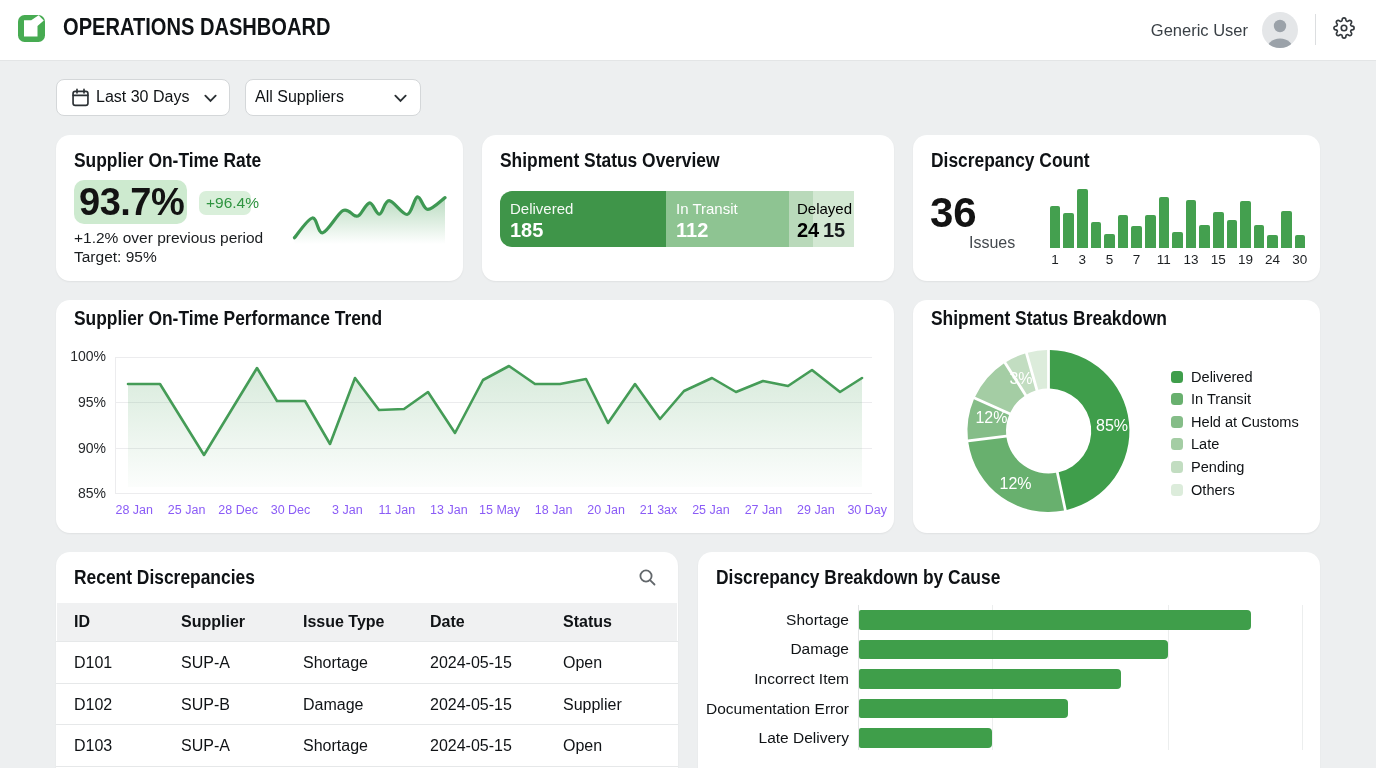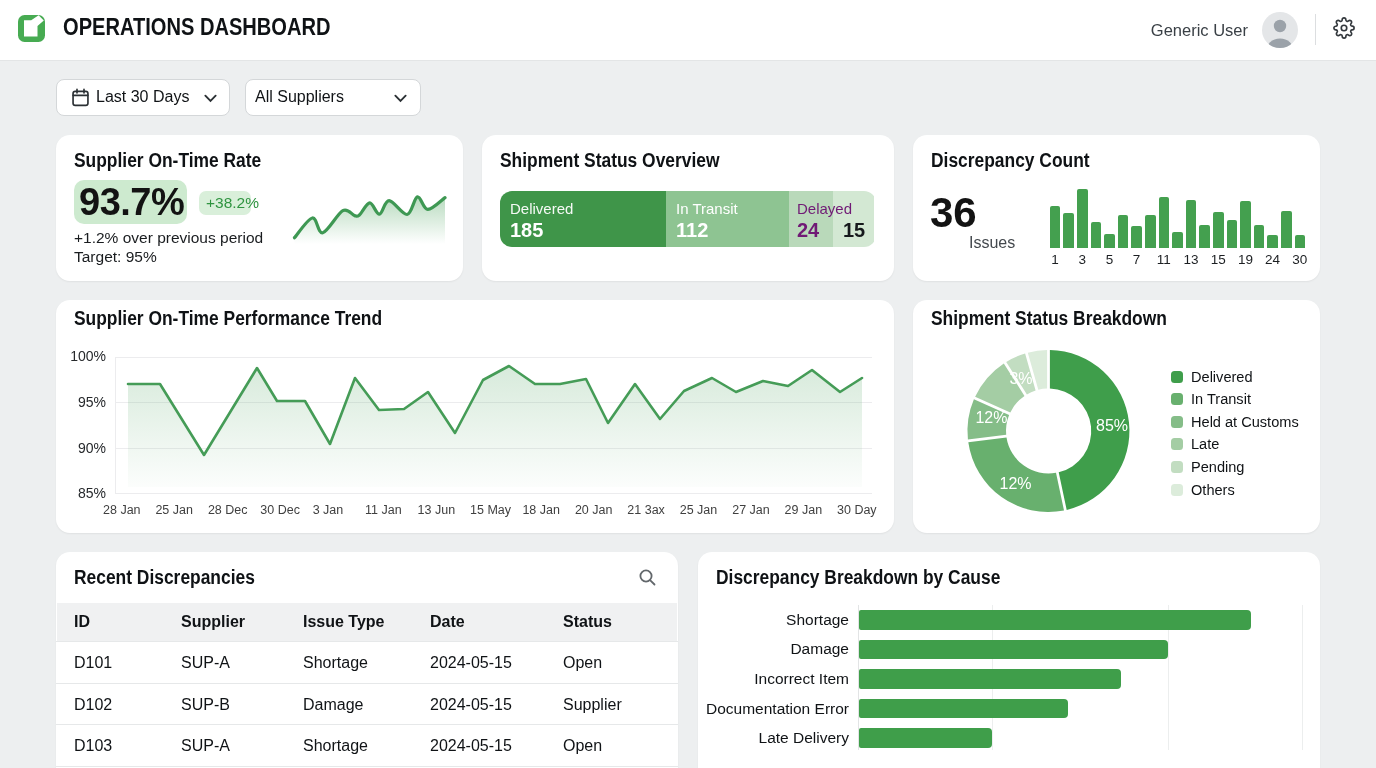--- a/index.html
+++ b/index.html
@@ -8,21 +8,21 @@
 .card{position:absolute;background:#fff;border-radius:14px;box-shadow:0 1px 2px rgba(0,0,0,.06)}
 .ctitle{position:absolute;font-size:20px;font-weight:bold;color:#0f1215;transform:scaleX(.87);transform-origin:0 0;white-space:nowrap}
 .header{position:absolute;left:0;top:0;width:1376px;height:61px;background:#fff;border-bottom:1px solid #e3e5e6}
 .h1{position:absolute;left:63px;top:14.5px;font-size:24.5px;font-weight:bold;color:#0f1215;line-height:1;transform:scaleX(.82);transform-origin:0 0}
 .guser{position:absolute;right:128px;top:21px;font-size:16.5px;color:#3a4046}
 .avatar{position:absolute;left:1262px;top:12px;width:36px;height:36px;border-radius:50%;background:#e4e6e8;overflow:hidden}
 .hdiv{position:absolute;left:1315px;top:14px;width:1px;height:31px;background:#dcdee0}
 .sel{position:absolute;top:79px;height:37px;background:#fff;border:1px solid #d4d7d9;border-radius:8px}
 .seltxt{position:absolute;top:88px;font-size:16px;color:#101316}
 .grid{position:absolute;background:#ececee}
-.xlab{position:absolute;font-size:12.5px;color:#404040;text-align:left;width:50px}
+.xlab{position:absolute;font-size:12.5px;color:#8b5cf6;text-align:right;width:50px}
 .ylab{position:absolute;font-size:14px;color:#26292c;text-align:right;width:38px;line-height:14px}
 .leg{position:absolute;left:1171px;height:12px}
 .legsq{position:absolute;left:0;top:0;width:12px;height:12px;border-radius:3.5px}
 .legtx{position:absolute;left:20px;top:-3px;font-size:15.5px;color:#101316;white-space:nowrap;transform:scaleX(.94);transform-origin:0 0}
 .th{position:absolute;font-size:16px;font-weight:bold;color:#101316}
 .td{position:absolute;font-size:16px;color:#101316}
 .rowline{position:absolute;left:56px;width:622px;height:1px;background:#e6e8e9}
 .blab{position:absolute;font-size:15.5px;color:#101316;text-align:right;width:150px}
 .hbar{position:absolute;left:858.5px;height:19.5px;background:#3f9e4a;border-radius:2px 4px 4px 2px}
 .mbar{position:absolute;width:10.5px;background:#44a04f;border-radius:2px 2px 0 0}
@@ -63,21 +63,21 @@
 <div class="seltxt" style="left:255px">All Suppliers</div>
 <svg class="abs" style="left:393px;top:91px" width="15" height="14" viewBox="0 0 16 14" fill="none" stroke="#2b3034" stroke-width="2" stroke-linecap="round">
     <path d="M2.5 4.5 L8 10 L13.5 4.5"></path>
   </svg>
 
 <div class="card" style="left:56px;top:135px;width:407px;height:146px"></div>
 <div class="ctitle" style="left:74px;top:149px">Supplier On-Time Rate</div>
 <div class="abs" style="left:74px;top:180px;width:113px;height:44px;background:#cdeacf;border-radius:10px"></div>
 <div class="abs" style="left:79px;top:181px;font-size:38px;font-weight:bold;color:#131313;letter-spacing:-.5px">93.7%</div>
 <div class="abs" style="left:199px;top:191px;width:52px;height:24px;background:#d9efda;border-radius:7px"></div>
-<div class="abs" style="left:206px;top:194px;font-size:15.5px;color:#2f9440">+38.2%</div>
+<div class="abs" style="left:206px;top:194px;font-size:15.5px;color:#2f9440">+96.4%</div>
 <div class="abs" style="left:74px;top:229px;font-size:15.5px;color:#191c1f">+1.2% over previous period</div>
 <div class="abs" style="left:74px;top:248px;font-size:15.5px;color:#191c1f">Target: 95%</div>
 <svg class="abs" style="left:292px;top:192px" width="155" height="52" viewBox="0 0 155 52">
  <defs>
       <linearGradient id="sg" x1="0" y1="0" x2="0" y2="1">
   <stop offset="0" stop-color="#57a967" stop-opacity=".42"></stop>
         <stop offset="1" stop-color="#57a967" stop-opacity="0"></stop>
  </linearGradient>
     </defs>
  <path d="M2.5 45.7 C5.5 42.4 15.7 26.8 20.4 26.0 C25.1 25.2 25.7 42.0 30.8 40.8 C35.9 39.6 45.5 21.6 50.8 18.7 C56.1 15.8 59.8 22.9 62.6 23.6 C65.4 24.3 64.9 25.0 67.4 22.9 C69.9 20.8 74.5 11.0 77.8 10.9 C81.1 10.8 84.2 22.6 87.4 22.2 C90.6 21.8 92.5 8.6 97.1 8.7 C101.7 8.8 110.4 23.1 115.1 22.5 C119.8 21.9 122.0 5.8 125.4 4.9 C128.9 4.0 131.2 17.3 135.8 17.4 C140.4 17.5 150.1 7.6 153.0 5.6 L153 52 L2.5 52 Z" fill="url(#sg)"></path>
@@ -88,21 +88,21 @@
 <div class="ctitle" style="left:500px;top:149px">Shipment Status Overview</div>
 <div class="abs" style="left:500px;top:191px;width:376px;height:56px;border-radius:12px;overflow:hidden;display:flex">
  <div style="width:166px;background:#3f9549;color:#fff;padding:9px 0 0 10px">
   <div style="font-size:15px;opacity:.95">Delivered</div>
       <div style="font-size:20px;font-weight:bold;margin-top:2px">185</div>
     </div>
  <div style="width:123px;background:#8ec492;color:#fff;padding:9px 0 0 10px">
   <div style="font-size:15px">In Transit</div>
       <div style="font-size:20px;font-weight:bold;margin-top:2px">112</div>
     </div>
- <div style="width:44px;background:#b9d9ba;color:#701a75;padding:9px 0 8px 8px;white-space:nowrap;overflow:visible;z-index:2">
+ <div style="width:24px;background:#b9d9ba;color:#000000;padding:9px 0 8px 8px;white-space:nowrap;overflow:visible;z-index:2">
   <div style="font-size:15px">Delayed</div>
       <div style="font-size:20px;font-weight:bold;margin-top:2px">24</div>
     </div>
  <div style="width:41px;background:#d3e8d3;color:#16191c;padding:9px 0 0 10px">
   <div style="font-size:15px">&nbsp;</div>
       <div style="font-size:20px;font-weight:bold;margin-top:2px">15</div>
     </div>
 </div>
 
 <div class="card" style="left:913px;top:135px;width:407px;height:146px"></div>
@@ -159,21 +159,21 @@
     </defs>
 <path d="M 18 44 L 50 44 L 94 115 L 147 28 L 167 61 L 195 61 L 220 104 L 245 38 L 269 70 L 294 69 L 318 52 L 345 93 L 373 40 L 399 26 L 425 44 L 450 44 L 476 39 L 498 83 L 525 44 L 550 79 L 574 51 L 602 38 L 626 52 L 653 41 L 678 46 L 702 30 L 730 52 L 752 38 L 752 147 L 18 147 Z" fill="url(#tg)"></path>
 <polyline points="18,44 50,44 94,115 147,28 167,61 195,61 220,104 245,38 269,70 294,69 318,52 345,93 373,40 399,26 425,44 450,44 476,39 498,83 525,44 550,79 574,51 602,38 626,52 653,41 678,46 702,30 730,52 752,38" fill="none" stroke="#459c57" stroke-width="2.6" stroke-linejoin="round" stroke-linecap="round"></polyline>
 </svg>
 <div class="xlab" style="left:103.0px;top:503px">28 Jan</div>
 <div class="xlab" style="left:155.4px;top:503px">25 Jan</div>
 <div class="xlab" style="left:207.9px;top:503px">28 Dec</div>
 <div class="xlab" style="left:260.3px;top:503px">30 Dec</div>
 <div class="xlab" style="left:312.7px;top:503px">3 Jan</div>
 <div class="xlab" style="left:365.1px;top:503px">11 Jan</div>
-<div class="xlab" style="left:417.6px;top:503px">13 Jun</div>
+<div class="xlab" style="left:417.6px;top:503px">13 Jan</div>
 <div class="xlab" style="left:470.0px;top:503px">15 May</div>
 <div class="xlab" style="left:522.4px;top:503px">18 Jan</div>
 <div class="xlab" style="left:574.9px;top:503px">20 Jan</div>
 <div class="xlab" style="left:627.3px;top:503px">21 3ax</div>
 <div class="xlab" style="left:679.7px;top:503px">25 Jan</div>
 <div class="xlab" style="left:732.2px;top:503px">27 Jan</div>
 <div class="xlab" style="left:784.6px;top:503px">29 Jan</div>
 <div class="xlab" style="left:837.0px;top:503px">30 Day</div>
 
 <div class="card" style="left:913px;top:300px;width:407px;height:233px"></div>

